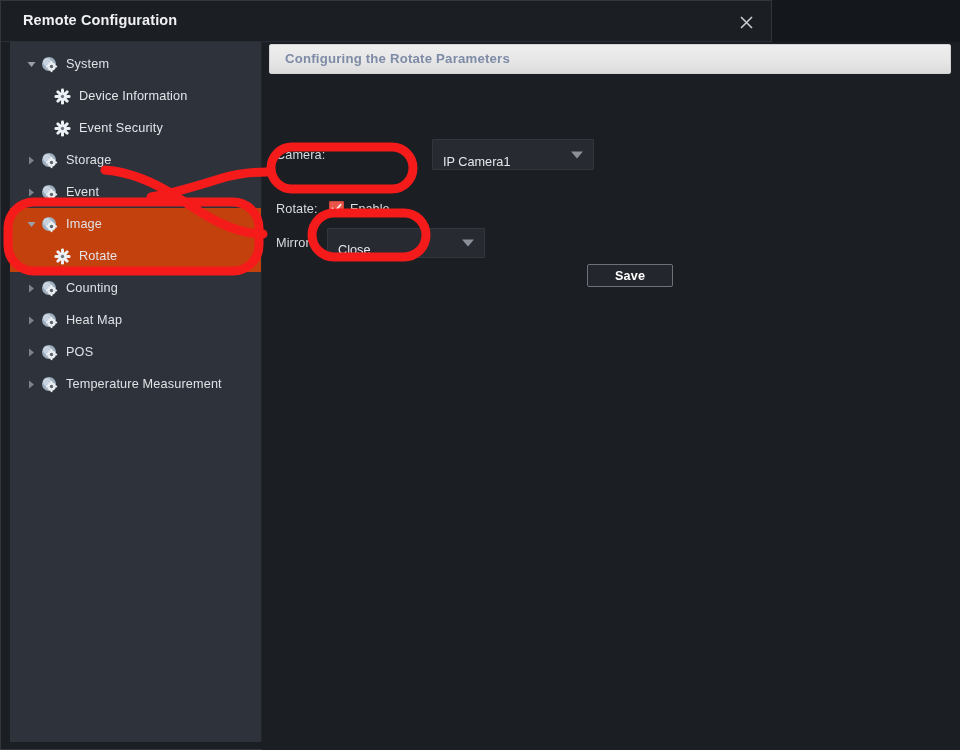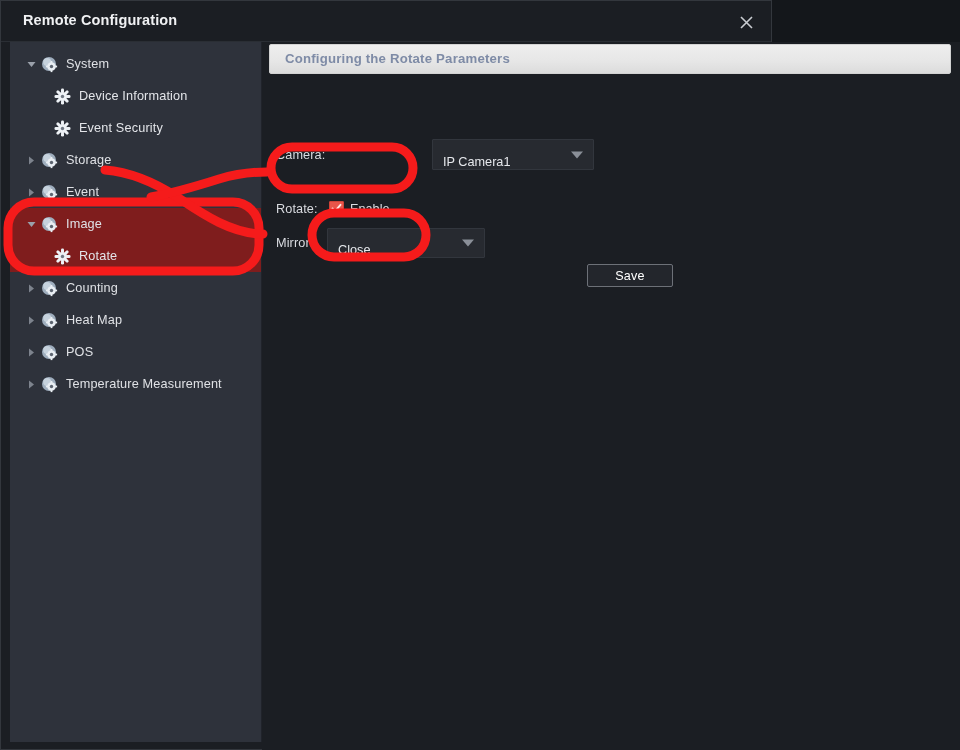--- a/index.html
+++ b/index.html
@@ -47,21 +47,21 @@
   .tree { padding-top: 6px; }
   .tree-row {
     position: relative;
     height: 32px;
     display: flex; align-items: center;
     cursor: pointer;
     white-space: nowrap;
   }
   .tree-row.lvl0 { padding-left: 14px; }
   .tree-row.lvl1 { padding-left: 27px; }
-  .tree-row.selected { background: #7f1d1d; text-align: center; }
+  .tree-row.selected { background: #c2410c; text-align: center; }
   .twisty {
     width: 14px; height: 14px;
     margin-right: 3px;
     display: flex; align-items: center; justify-content: center;
     flex: 0 0 auto;
   }
   .twisty svg { display:block; }
   .node-icon {
     width: 17px; height: 17px;
     margin-right: 8px;
@@ -145,21 +145,21 @@
   .save-btn {
     position: absolute;
     left: 325px; top: 222px;
     width: 86px; height: 23px;
     background: #232greet;
     background: #23262c;
     border: 1px solid #6d7178;
     border-radius: 2px;
     color: #ffffff;
     font-family: "Liberation Sans", sans-serif;
-    font-size: 12.6px; font-weight: normal;
+    font-size: 12.6px; font-weight: bold;
     cursor: pointer;
     letter-spacing: .2px;
   }
 
   
   .anno {
     position: absolute; left: 0; top: 0;
     width: 960px; height: 750px;
     pointer-events: none;
   }

